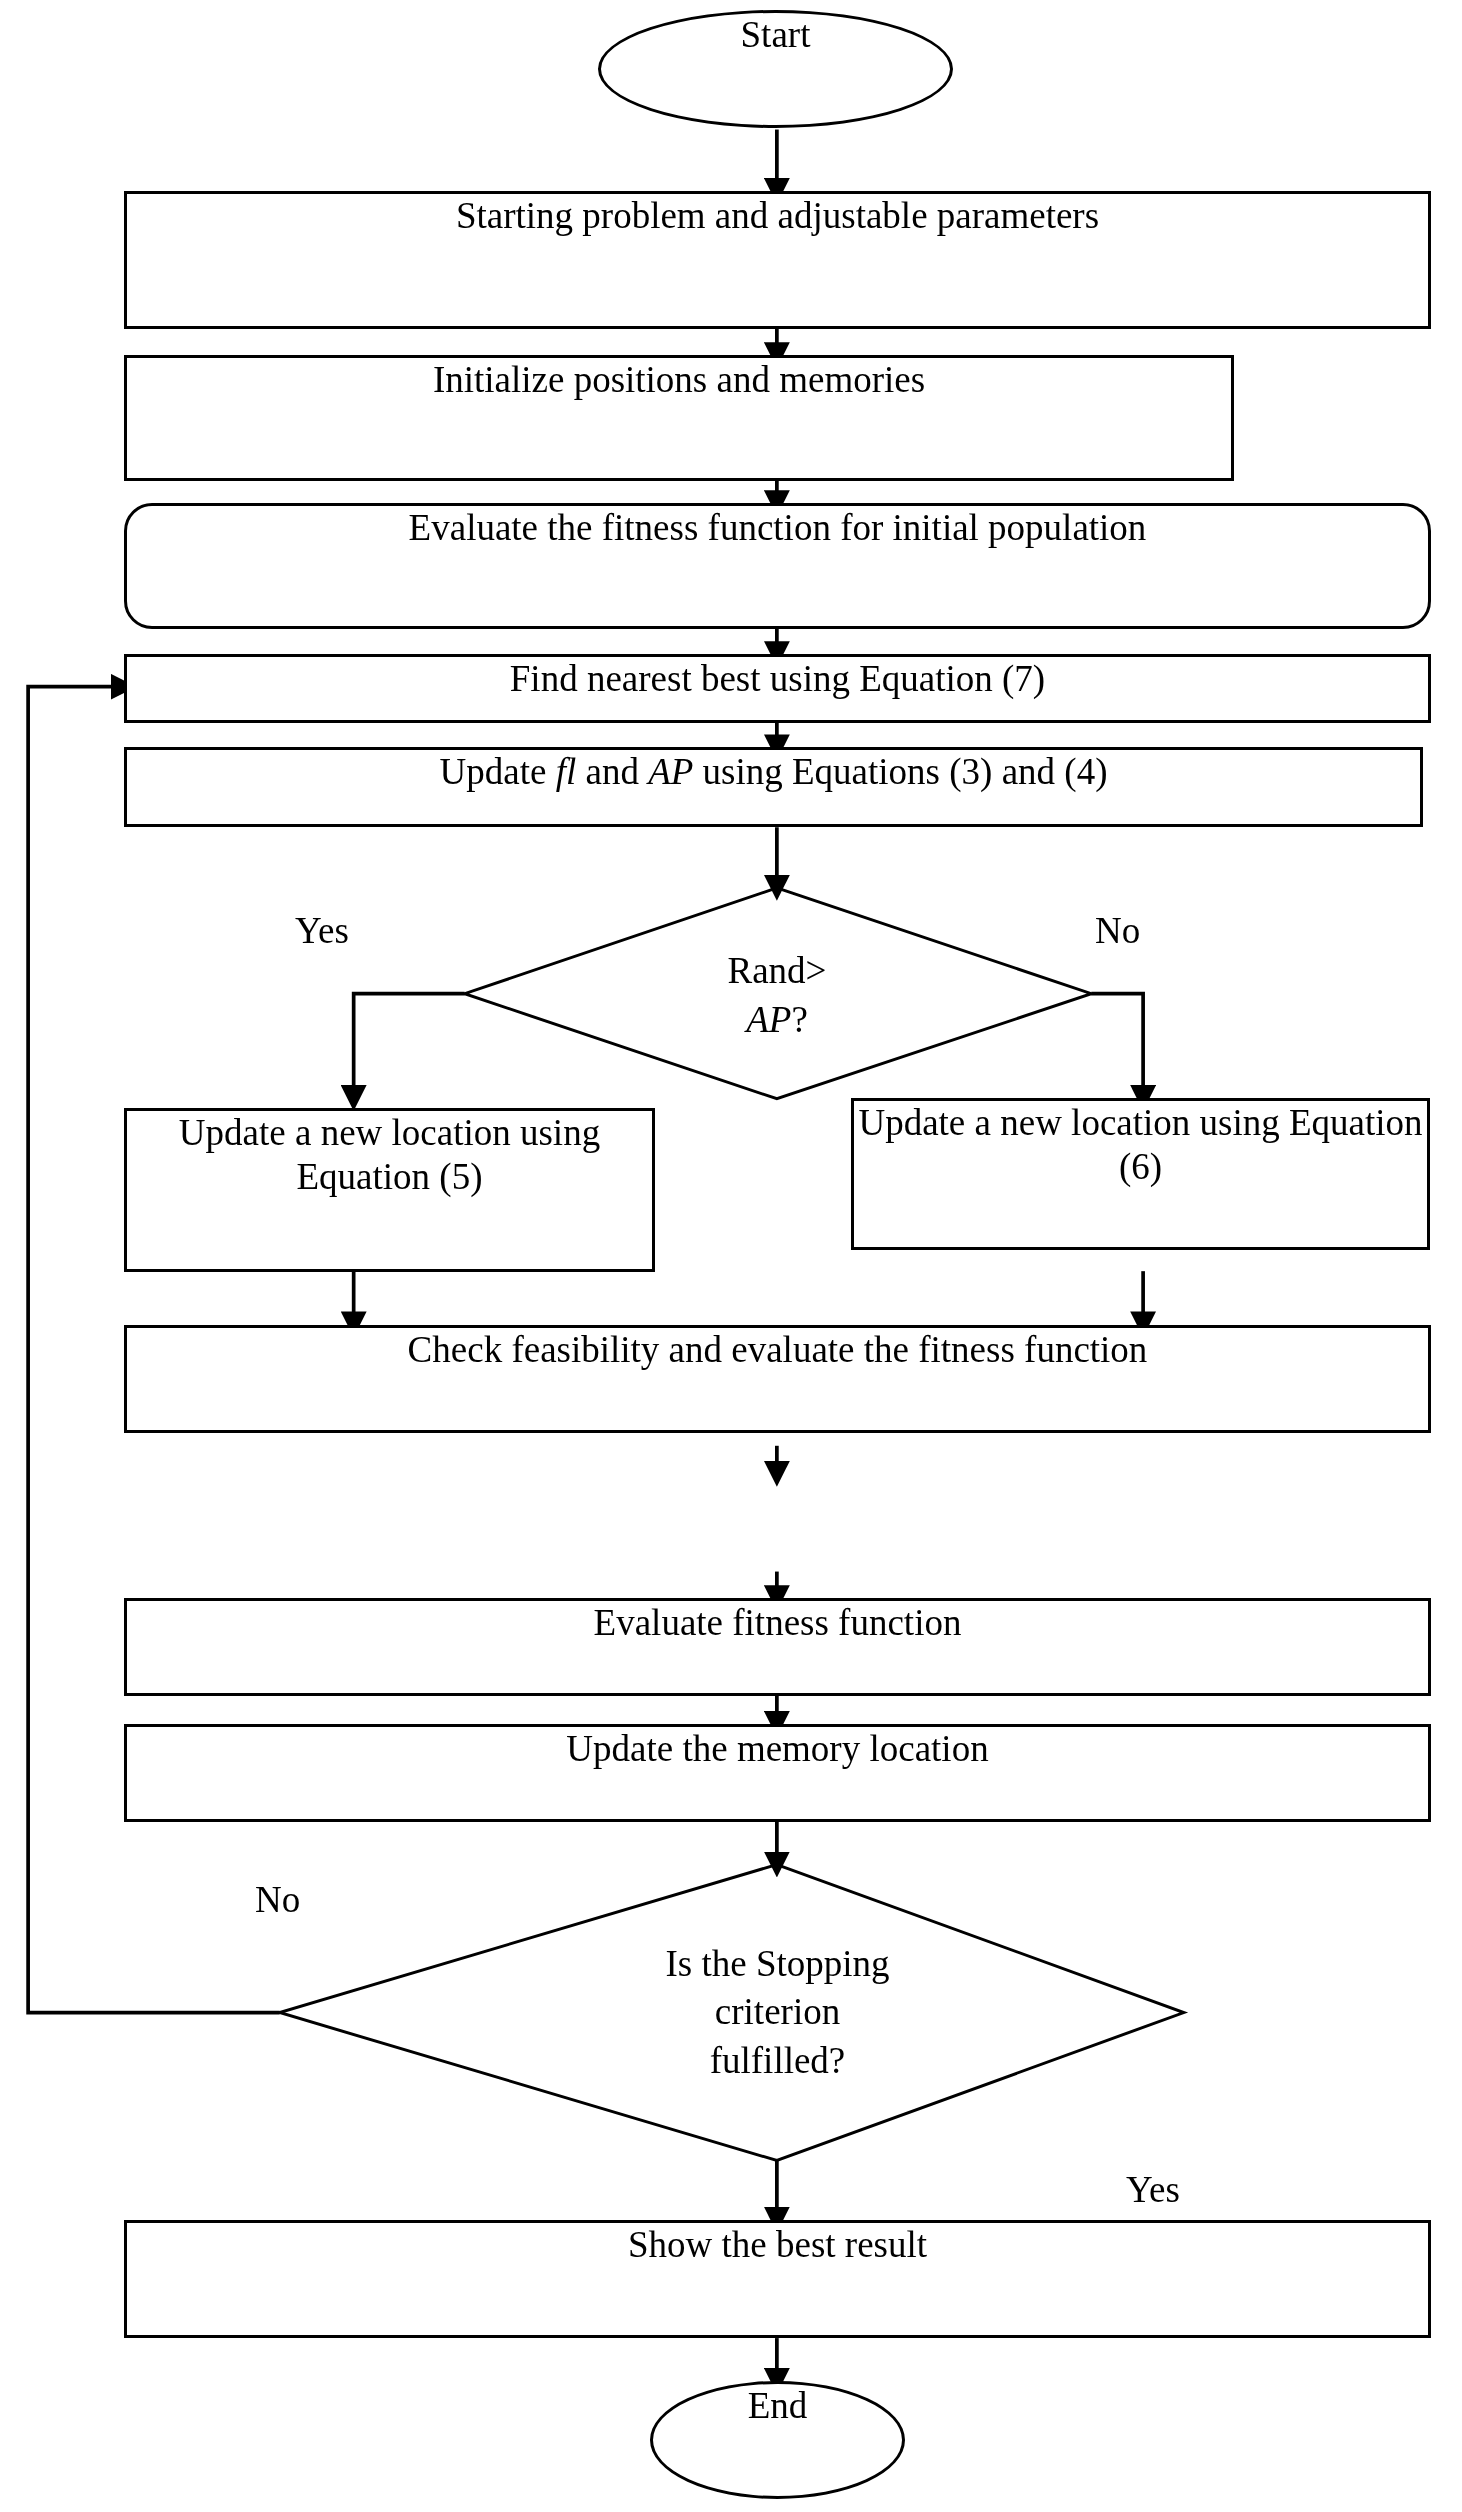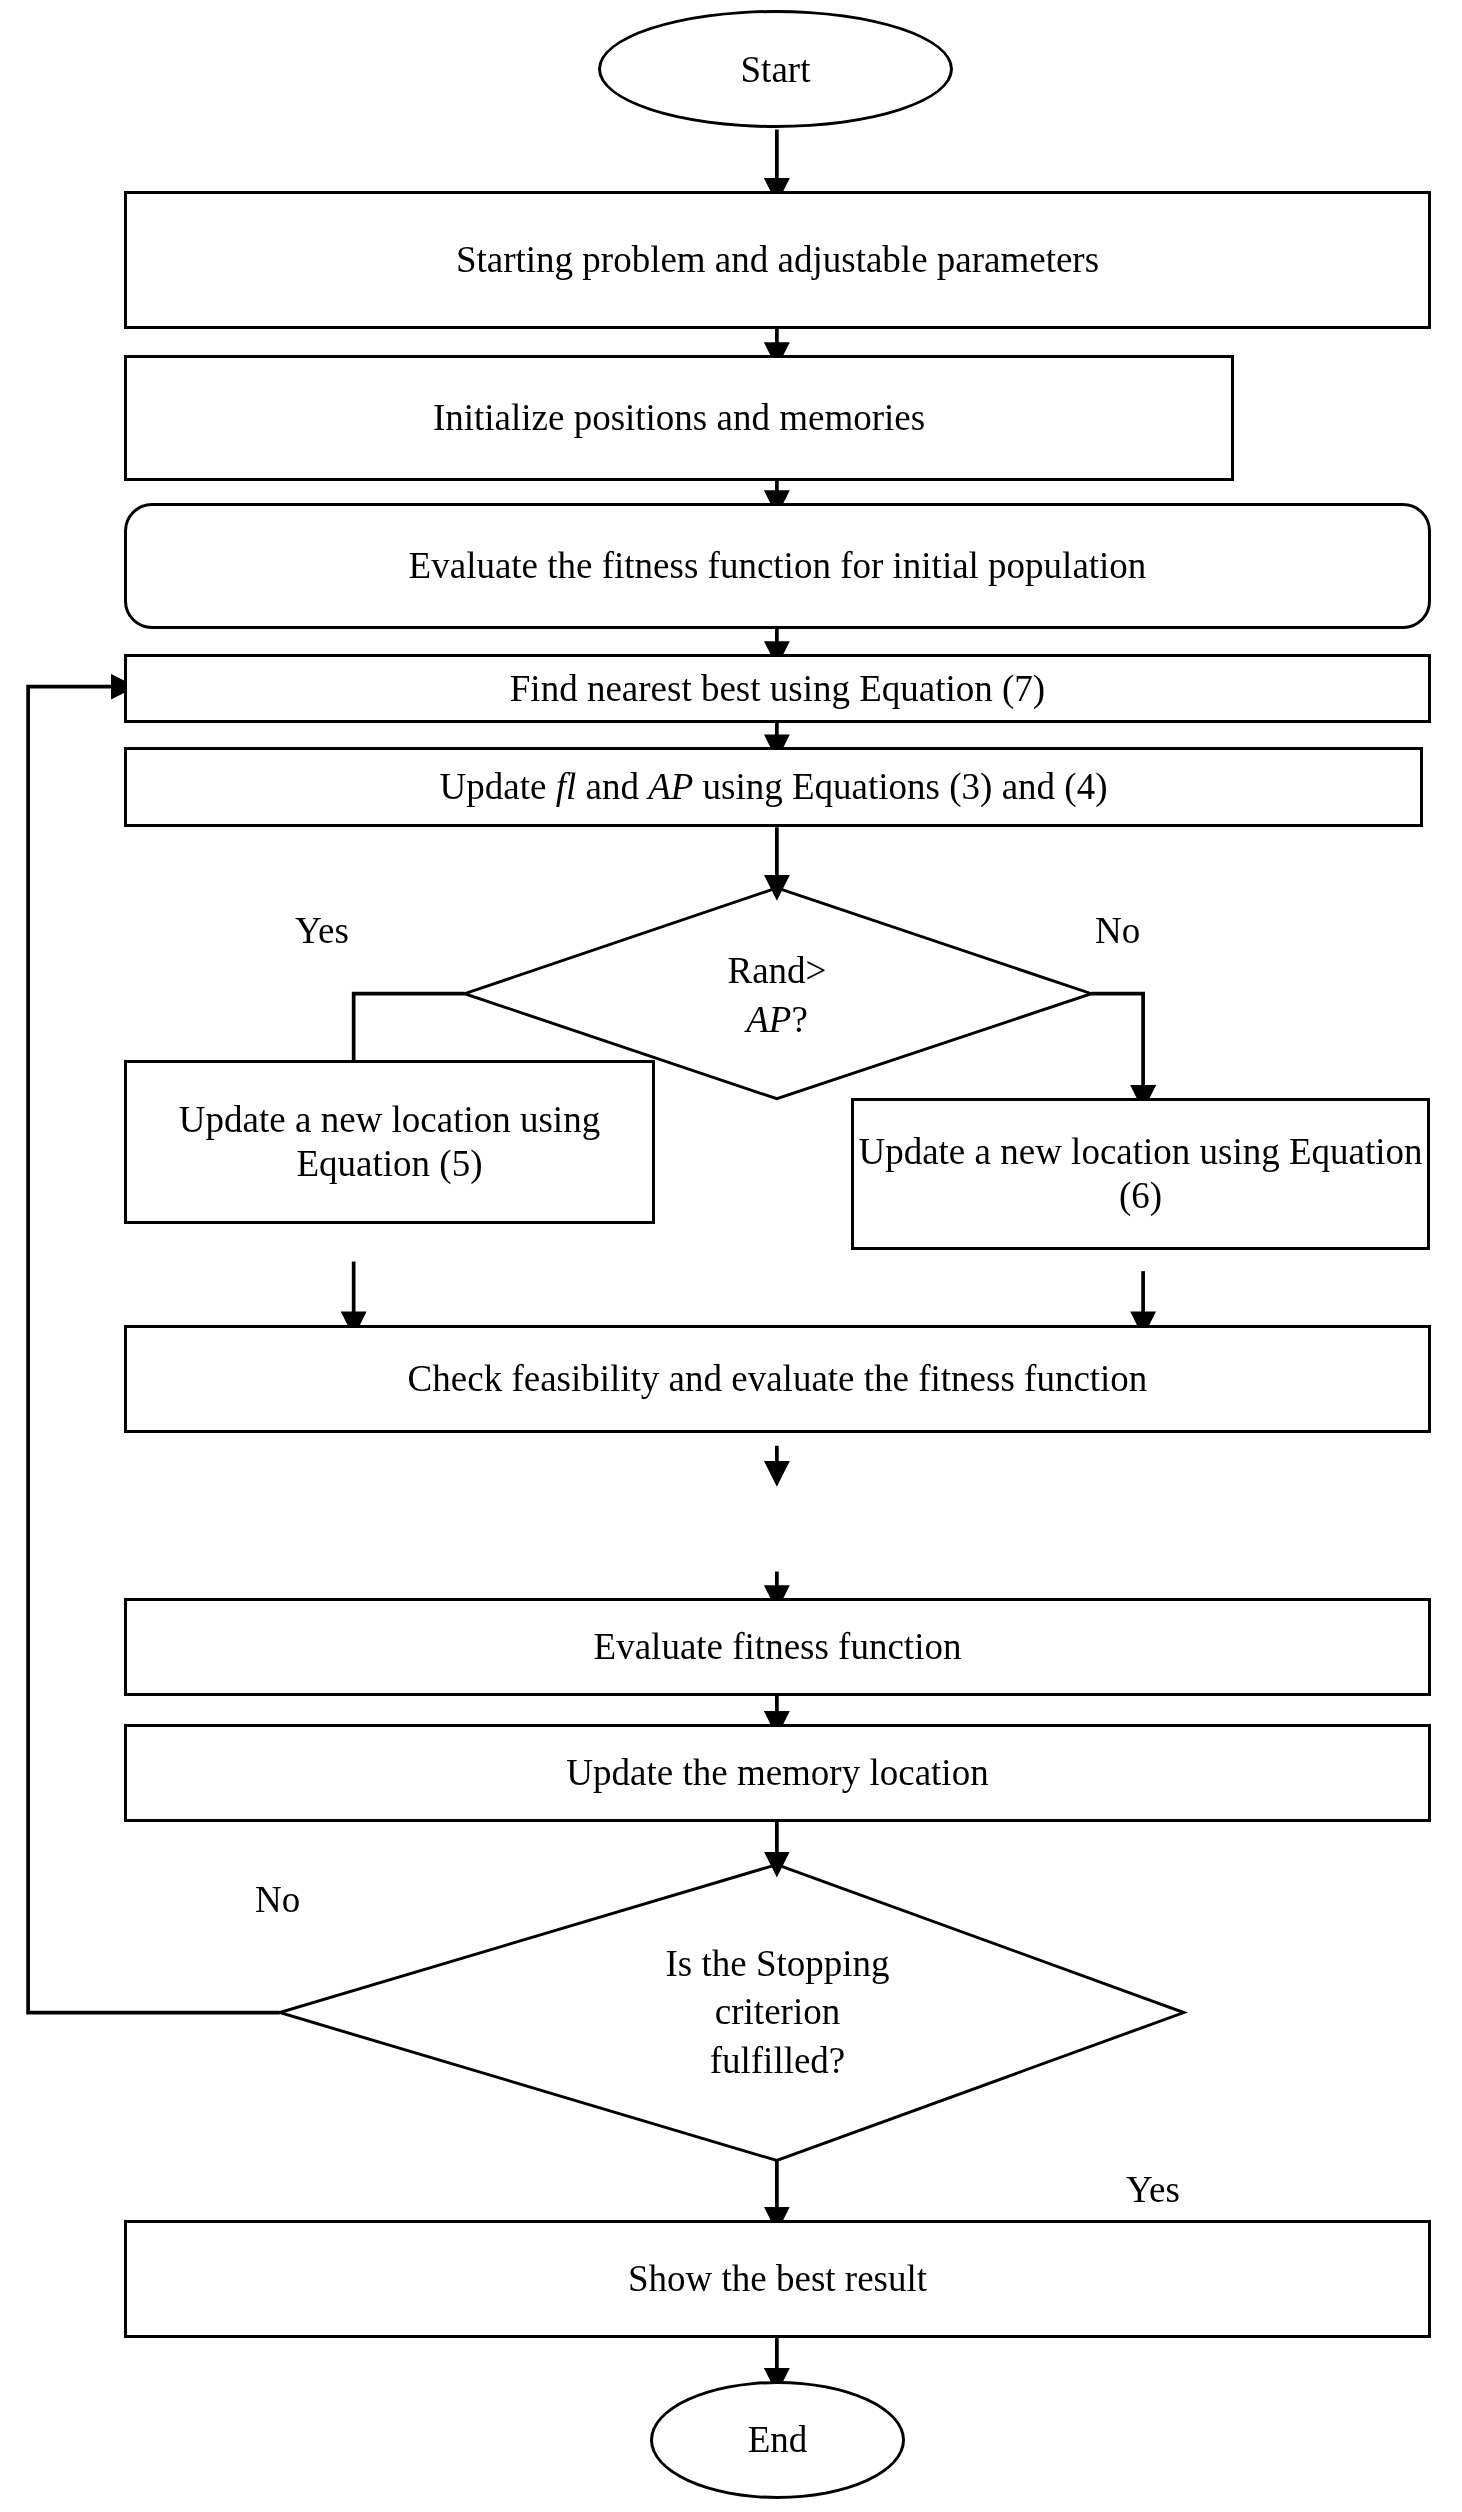--- a/index.html
+++ b/index.html
@@ -21,21 +21,21 @@
     left: 0;
     top: 0;
     width: 1462px;
     height: 2512px;
     pointer-events: none;
   }
   .node {
     position: absolute;
     box-sizing: border-box;
     display: flex;
-    align-items: center;
+    align-items: flex-start;
     justify-content: center;
     text-align: center;
     line-height: 1.18;
   }
   .process {
     border: 3px solid #000000;
     background: #ffffff;
     font-size: 37px;
   }
   .process.narrow { font-size: 37px; }
@@ -151,21 +151,21 @@
     </span>
   </div>
 
   <div class="decision-label lbl" style="left:295px; top:909px;">
     <span>Yes</span>
   </div>
   <div class="decision-label lbl" style="left:1095px; top:909px;">
     <span>No</span>
   </div>
 
-  <div class="node process narrow" style="left:124px; top:1060px; width:531px; height:164px;">
+  <div class="node process narrow" style="left:124px; top:1108px; width:531px; height:164px;">
     <span>Update a new location  using Equation (5)</span>
   </div>
 
   <div class="node process narrow" style="left:851px; top:1098px; width:579px; height:152px;">
     <span>Update a new location  using Equation (6)</span>
   </div>
 
   <div class="node process" style="left:124px; top:1325px; width:1307px; height:108px;">
     <span>Check feasibility  and evaluate the fitness function</span>
   </div>

